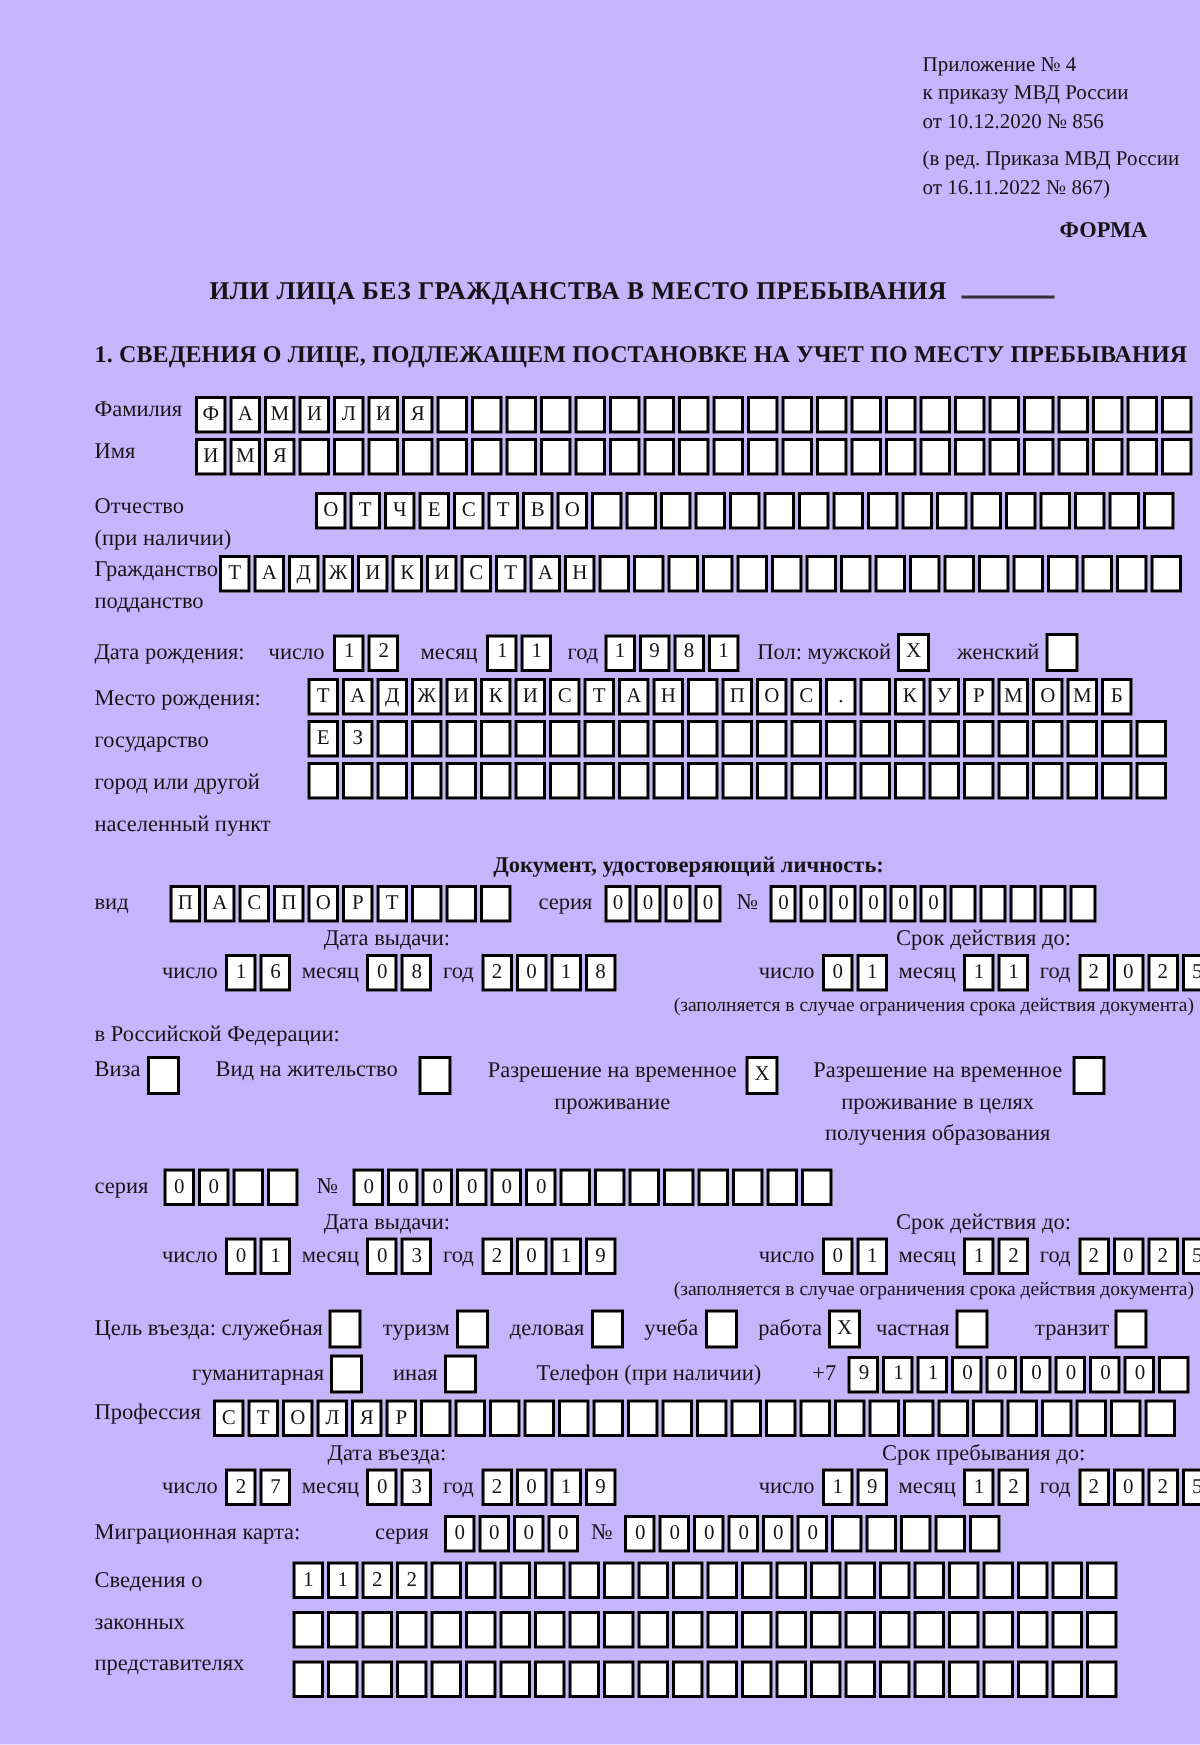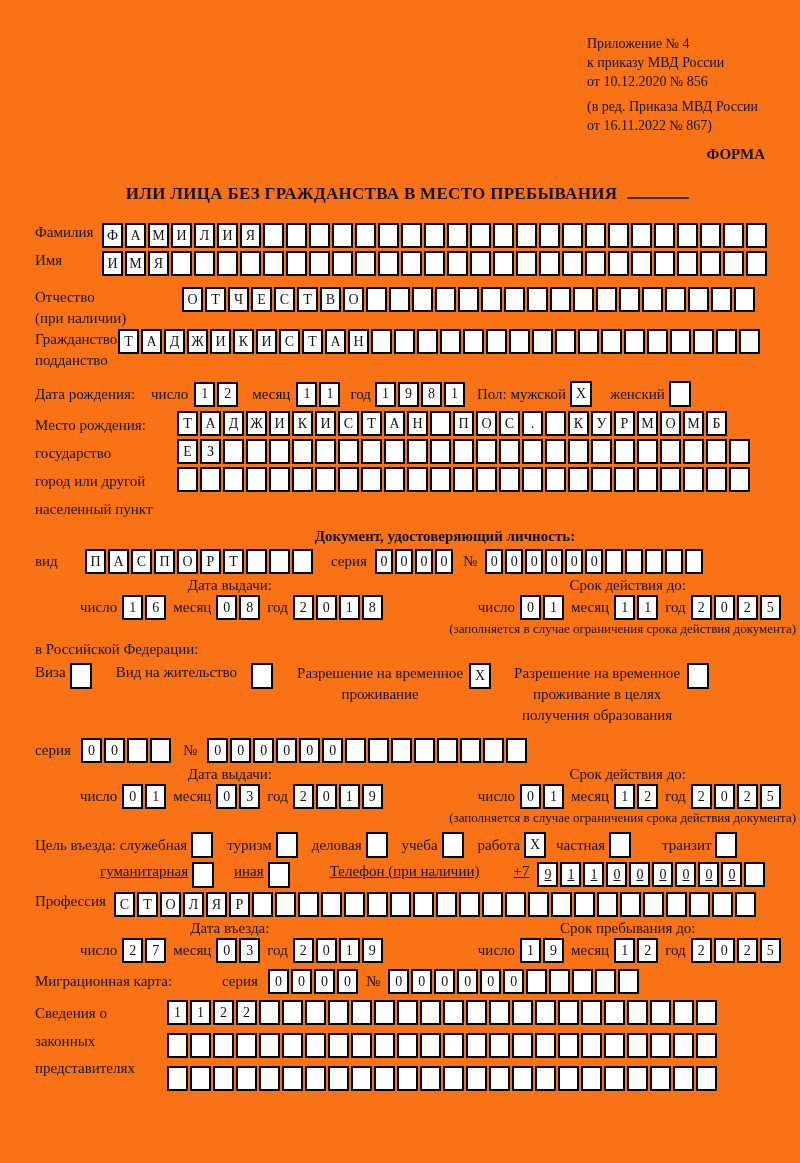--- a/index.html
+++ b/index.html
@@ -1,18 +1,18 @@
 <!DOCTYPE html>
 <html><head>
 <meta charset="utf-8">
 <style>
   html,body{margin:0;padding:0;background:#fff;}
   .doc{
     position:relative; width:800px; height:1163px; box-sizing:border-box;
-    padding:34px 0 0 35px; overflow:hidden; background:#f97316; color:#141414;
+    padding:34px 0 0 63px; overflow:hidden; background:#c4b5fd; color:#141414;
     font-family:"Liberation Serif","DejaVu Serif",serif; font-size:15px; line-height:19px;
   }
   .appendix{margin-left:552px; font-size:14px;}
   .appendix div{line-height:19px;}
   .appendix .edition{margin-top:6px;}
   .form-label{margin-top:10px; padding-right:35px; text-align:right; font-weight:bold; font-size:15px;}
   .title{margin-top:18px; text-align:center; font-weight:bold; font-size:17px; line-height:23px; letter-spacing:.3px; margin-left:-20px;}
   .title .blank{display:inline-block; width:62px; border-bottom:2px solid #333; height:14px; margin-left:10px;}
   .section-h{margin-top:22px; font-weight:bold; font-size:16px; letter-spacing:.1px;}
   .frow{display:flex; align-items:flex-start;}
@@ -50,20 +50,21 @@
       <div>от 16.11.2022 № 867)</div>
     </div>
   </div>
 
   <div class="form-label">ФОРМА</div>
 
   <div class="title">
     <div><span>ИЛИ ЛИЦА БЕЗ ГРАЖДАНСТВА В МЕСТО ПРЕБЫВАНИЯ</span><span class="blank"></span></div>
   </div>
 
+  <div class="section-h">1. СВЕДЕНИЯ О ЛИЦЕ, ПОДЛЕЖАЩЕМ ПОСТАНОВКЕ НА УЧЕТ ПО МЕСТУ ПРЕБЫВАНИЯ</div>
 
   <div class="frow" style="margin-top:18px;">
     <span class="lbl" style="width:67px;">Фамилия</span>
     <span class="cells">
         <span class="cell">Ф</span>
         <span class="cell">А</span>
         <span class="cell">М</span>
         <span class="cell">И</span>
         <span class="cell">Л</span>
         <span class="cell">И</span>
@@ -502,21 +503,21 @@
     <span style="margin-left:12px;">учеба</span>
     <span class="cell cb"></span>
     <span style="margin-left:12px;">работа</span>
     <span class="cell cb">X</span>
     <span style="margin-left:8px;">частная</span>
     <span class="cell cb"></span>
     <span style="margin-left:29px;">транзит</span>
     <span class="cell cb"></span>
   </div>
 
-  <div class="frow" style="margin-top:4px; align-items:flex-start;text-decoration:underline;">
+  <div class="frow" style="margin-top:4px; align-items:center;">
     <span style="margin-left:65px;">гуманитарная</span>
     <span class="cell cb"></span>
     <span style="margin-left:18px;">иная</span>
     <span class="cell cb"></span>
     <span style="margin-left:38px;">Телефон (при наличии)</span>
     <span style="margin-left:34px; margin-right:8px;">+7</span>
     <span class="cells">
         <span class="cell">9</span>
         <span class="cell">1</span>
         <span class="cell">1</span>

